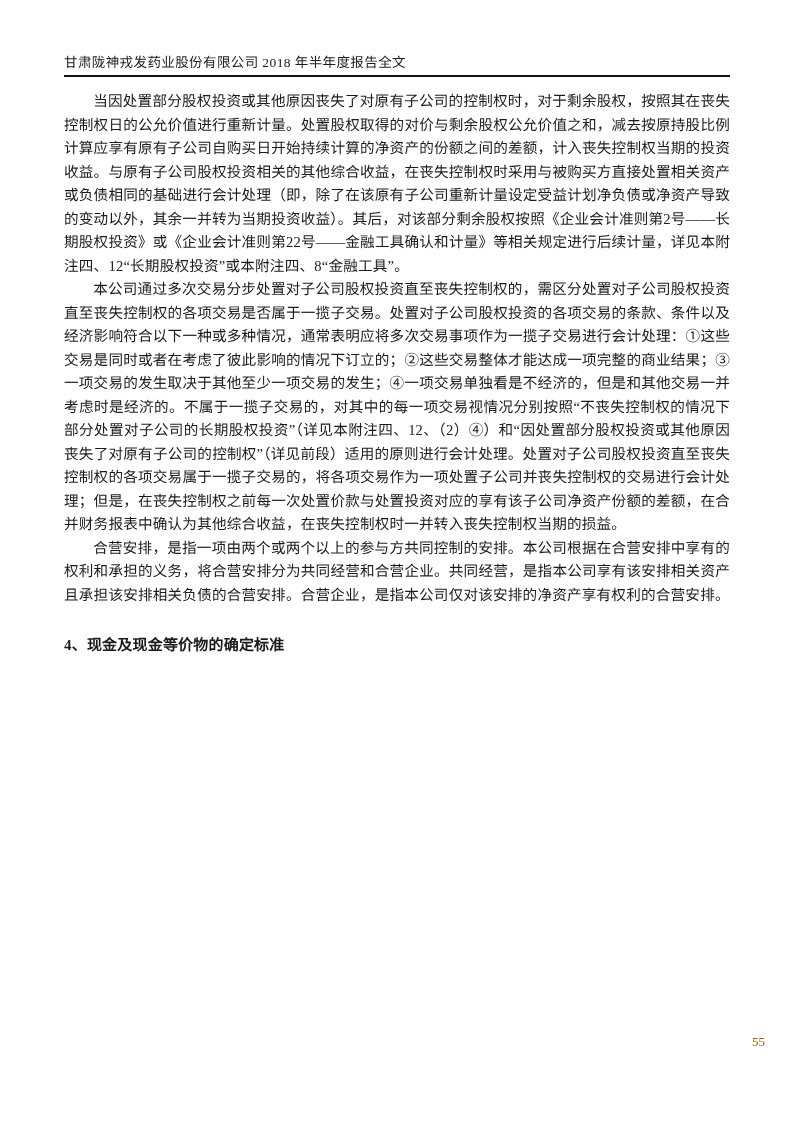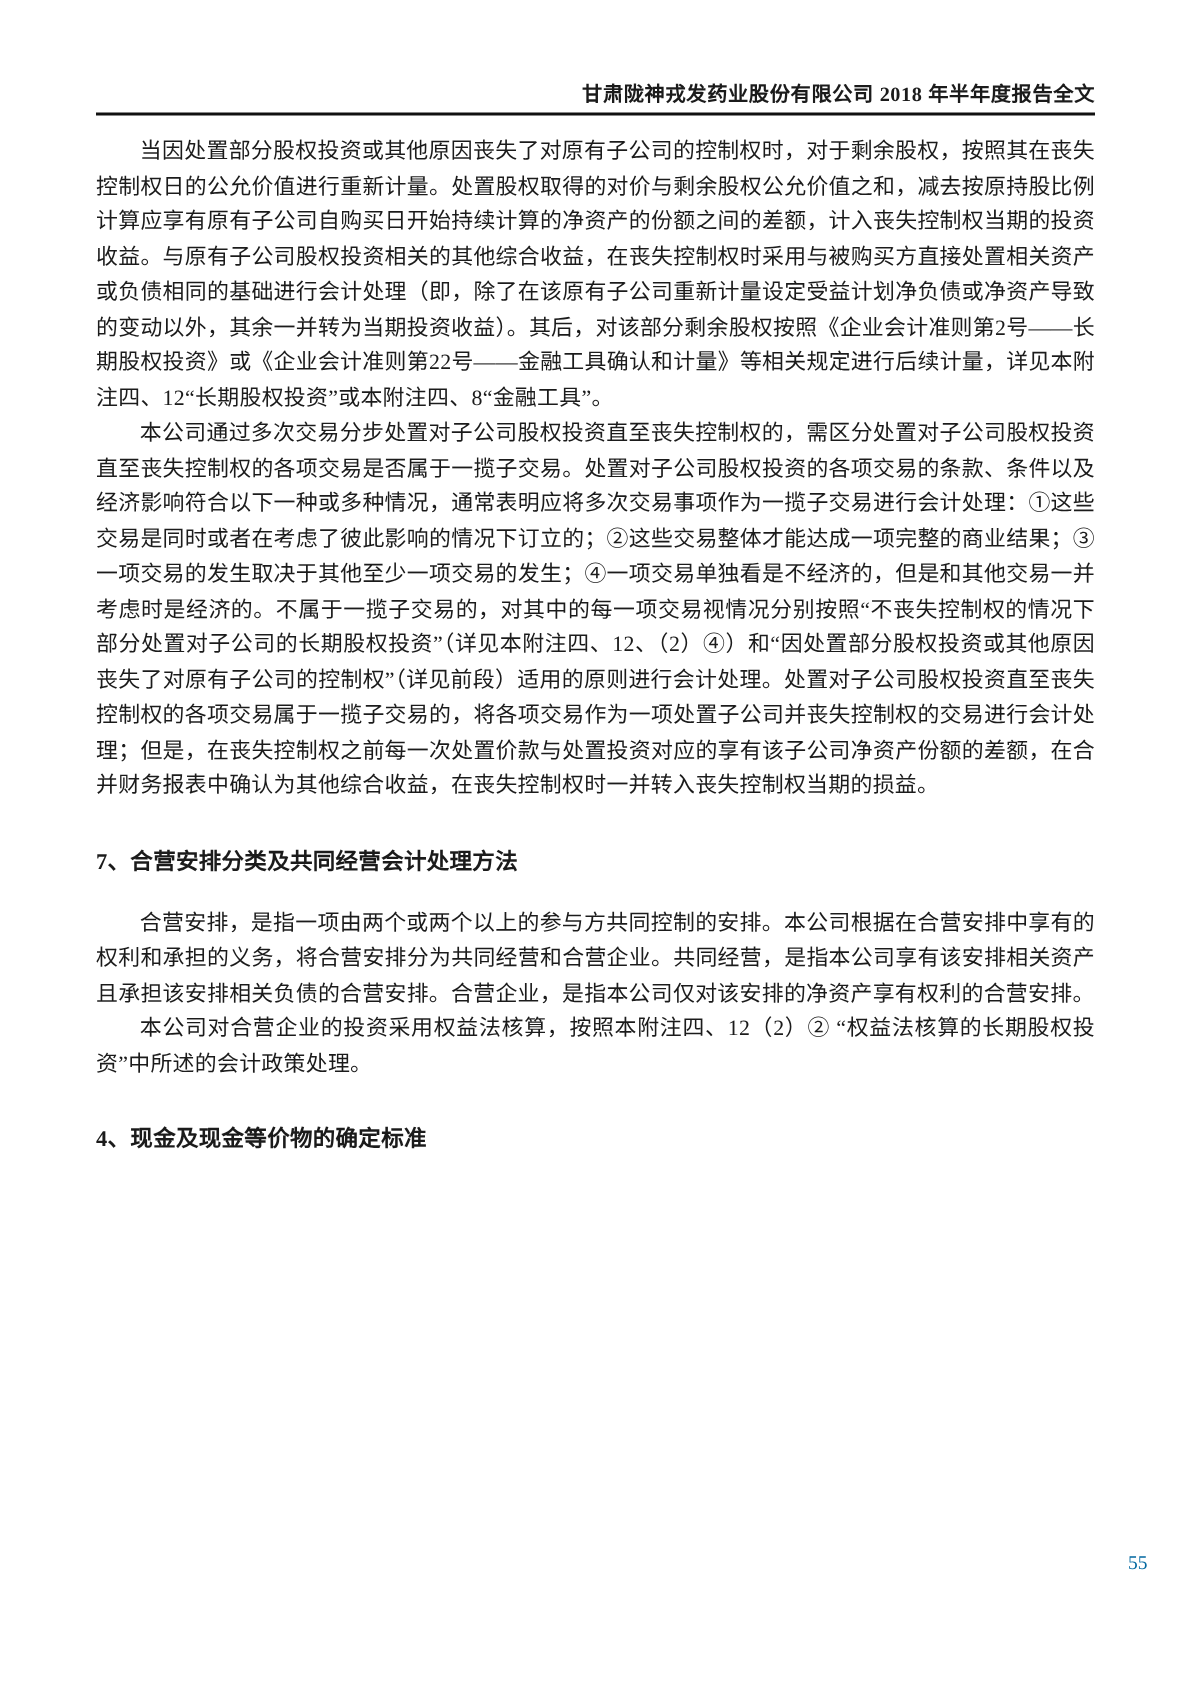--- a/index.html
+++ b/index.html
@@ -14,26 +14,24 @@
     background: #ffffff;
     box-sizing: border-box;
     font-family: "Liberation Serif", "DejaVu Serif", serif;
     color: #1b1b1b;
     overflow: hidden;
   }
   .header {
     padding: 54px 63px 0 64px;
   }
   .header-text {
-    text-align: right;
     font-size: 13.5px;
     line-height: 18px;
     letter-spacing: 0.4px;
     color: #1b1b1b;
-    font-weight: bold;
   }
   .header-rule {
     border-bottom: 2px solid #111111;
     margin-top: 3px;
   }
   .content {
     padding: 13px 63px 0 64px;
     font-size: 14.6px;
     line-height: 23.5px;
     text-align: justify;
@@ -51,37 +49,35 @@
     font-weight: bold;
     margin: 28px 0 19px 0;
     text-indent: 0;
     line-height: 21px;
   }
   .page-number {
     position: absolute;
     top: 1034px;
     right: 28px;
     font-size: 13px;
-    color: #0369a1;
+    color: #a16207;
   }
 </style>
 </head>
 <body>
 
 <div class="page">
 
   <div class="header">
     <div class="header-text">甘肃陇神戎发药业股份有限公司 2018 年半年度报告全文</div>
     <div class="header-rule"></div>
   </div>
 
   <div class="content">
     <p class="para">当因处置部分股权投资或其他原因丧失了对原有子公司的控制权时，对于剩余股权，按照其在丧失控制权日的公允价值进行重新计量。处置股权取得的对价与剩余股权公允价值之和，减去按原持股比例计算应享有原有子公司自购买日开始持续计算的净资产的份额之间的差额，计入丧失控制权当期的投资收益。与原有子公司股权投资相关的其他综合收益，在丧失控制权时采用与被购买方直接处置相关资产或负债相同的基础进行会计处理（即，除了在该原有子公司重新计量设定受益计划净负债或净资产导致的变动以外，其余一并转为当期投资收益）。其后，对该部分剩余股权按照《企业会计准则第2号——长期股权投资》或《企业会计准则第22号——金融工具确认和计量》等相关规定进行后续计量，详见本附注四、12“长期股权投资”或本附注四、8“金融工具”。</p>
     <p class="para">本公司通过多次交易分步处置对子公司股权投资直至丧失控制权的，需区分处置对子公司股权投资直至丧失控制权的各项交易是否属于一揽子交易。处置对子公司股权投资的各项交易的条款、条件以及经济影响符合以下一种或多种情况，通常表明应将多次交易事项作为一揽子交易进行会计处理：①这些交易是同时或者在考虑了彼此影响的情况下订立的；②这些交易整体才能达成一项完整的商业结果；③一项交易的发生取决于其他至少一项交易的发生；④一项交易单独看是不经济的，但是和其他交易一并考虑时是经济的。不属于一揽子交易的，对其中的每一项交易视情况分别按照“不丧失控制权的情况下部分处置对子公司的长期股权投资”（详见本附注四、12、（2）④）和“因处置部分股权投资或其他原因丧失了对原有子公司的控制权”（详见前段）适用的原则进行会计处理。处置对子公司股权投资直至丧失控制权的各项交易属于一揽子交易的，将各项交易作为一项处置子公司并丧失控制权的交易进行会计处理；但是，在丧失控制权之前每一次处置价款与处置投资对应的享有该子公司净资产份额的差额，在合并财务报表中确认为其他综合收益，在丧失控制权时一并转入丧失控制权当期的损益。</p>
-    <h3 class="heading">7、合营安排分类及共同经营会计处理方法</h3>
     <p class="para">合营安排，是指一项由两个或两个以上的参与方共同控制的安排。本公司根据在合营安排中享有的权利和承担的义务，将合营安排分为共同经营和合营企业。共同经营，是指本公司享有该安排相关资产且承担该安排相关负债的合营安排。合营企业，是指本公司仅对该安排的净资产享有权利的合营安排。</p>
-    <p class="para">本公司对合营企业的投资采用权益法核算，按照本附注四、12（2）② “权益法核算的长期股权投资”中所述的会计政策处理。</p>
     <h3 class="heading">4、现金及现金等价物的确定标准</h3>
   </div>
 
   <div class="page-number">55</div>
 
 </div>
 
 </body></html>

